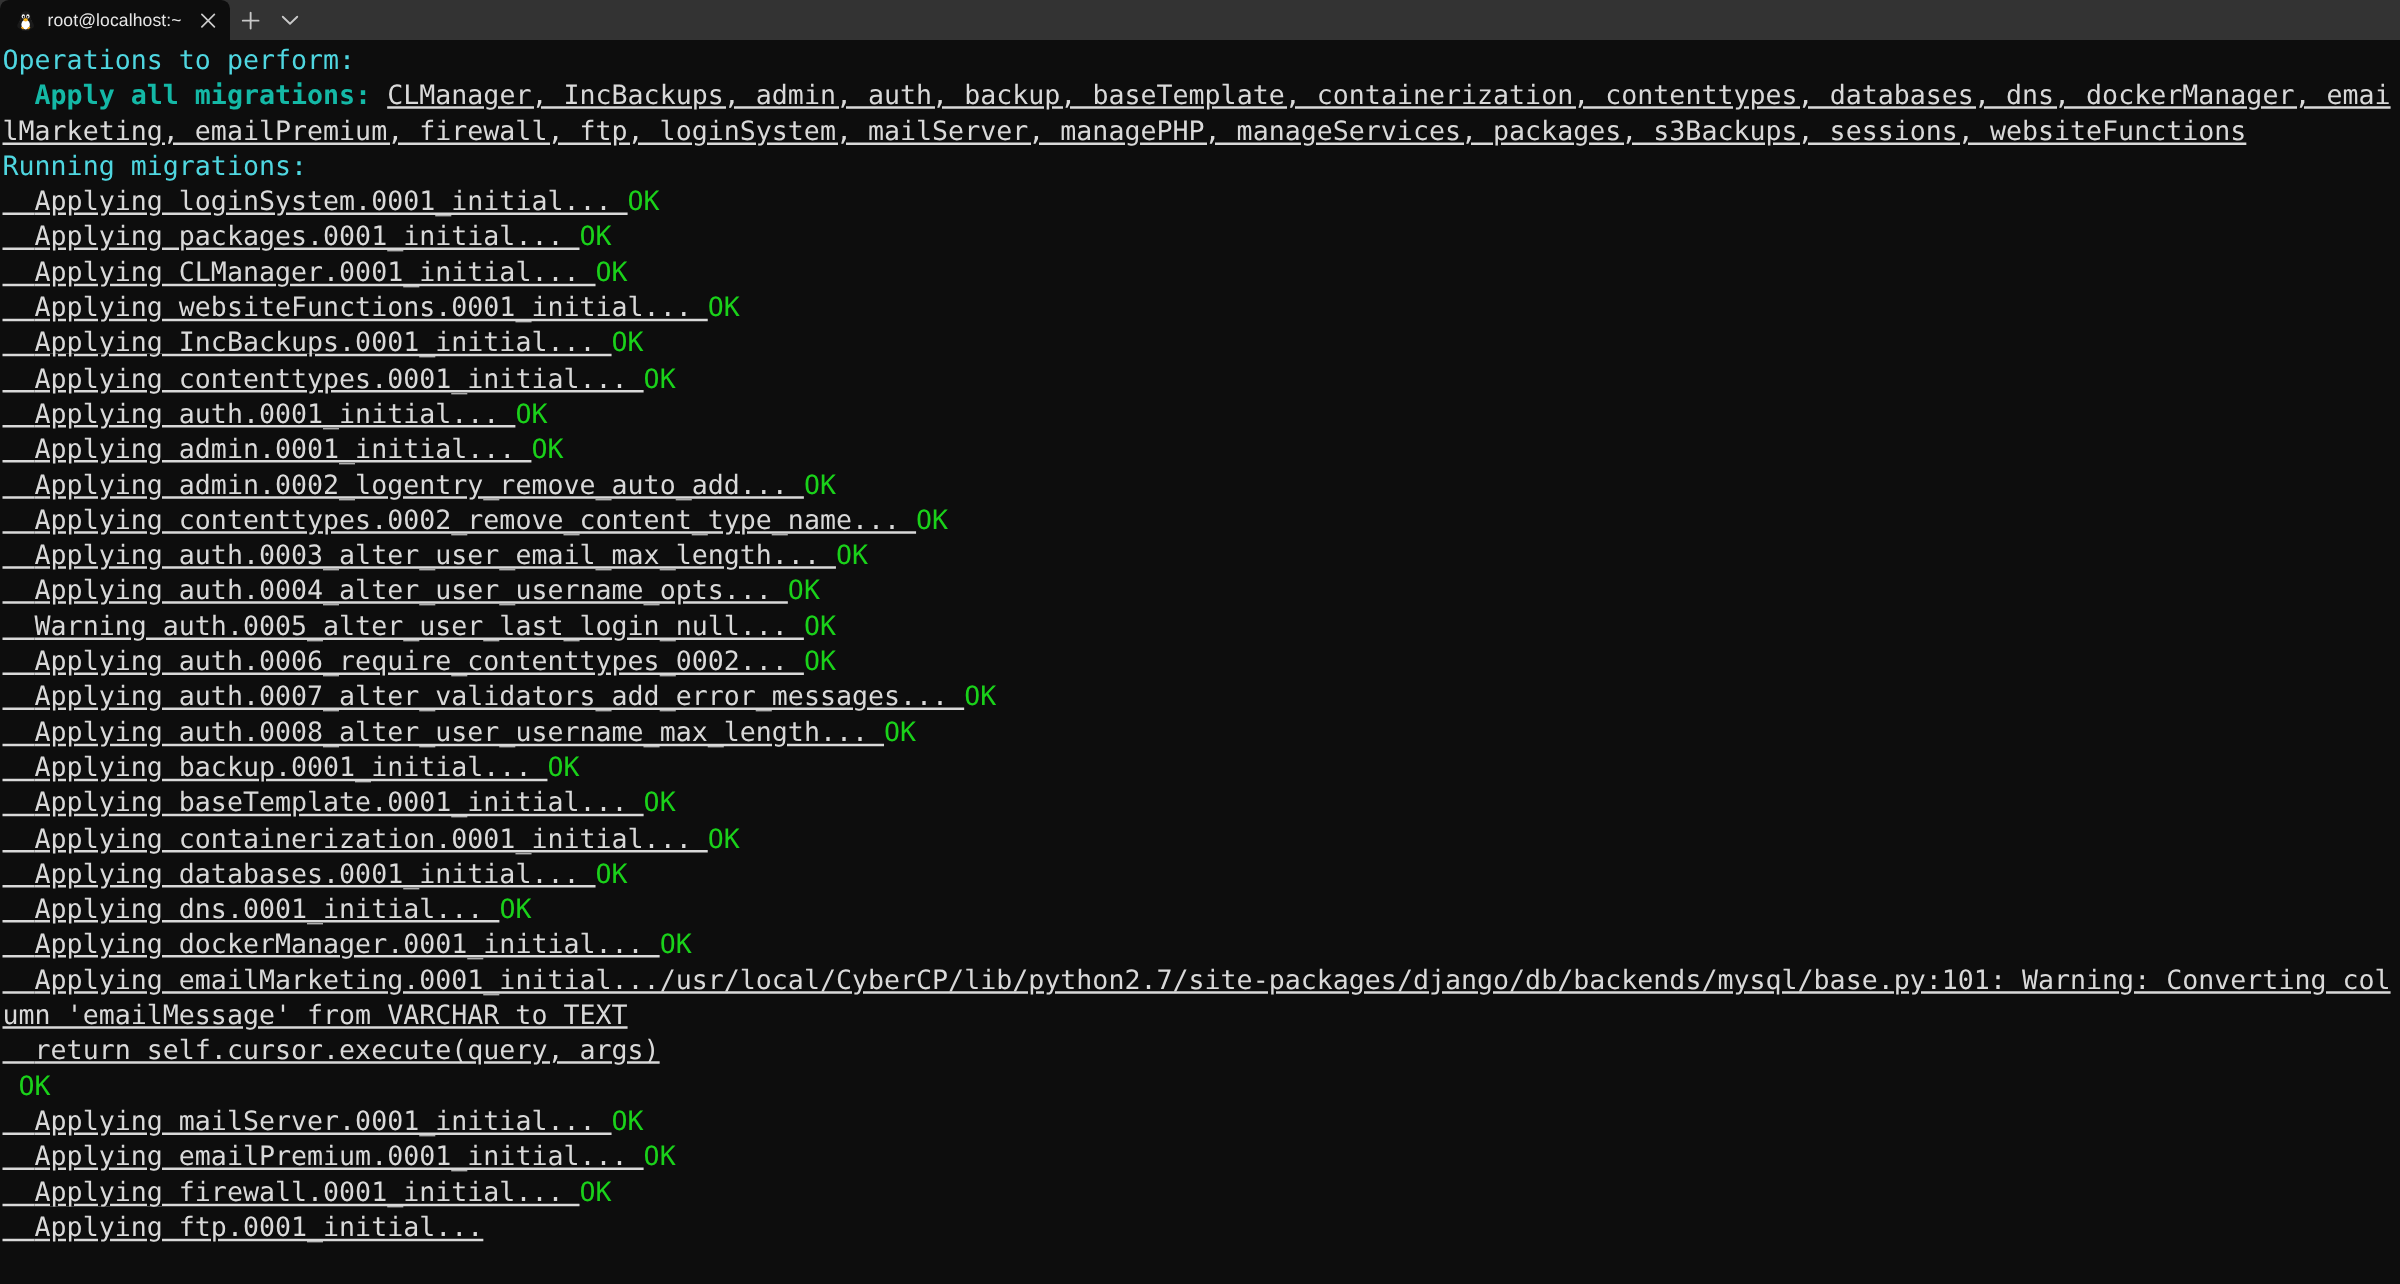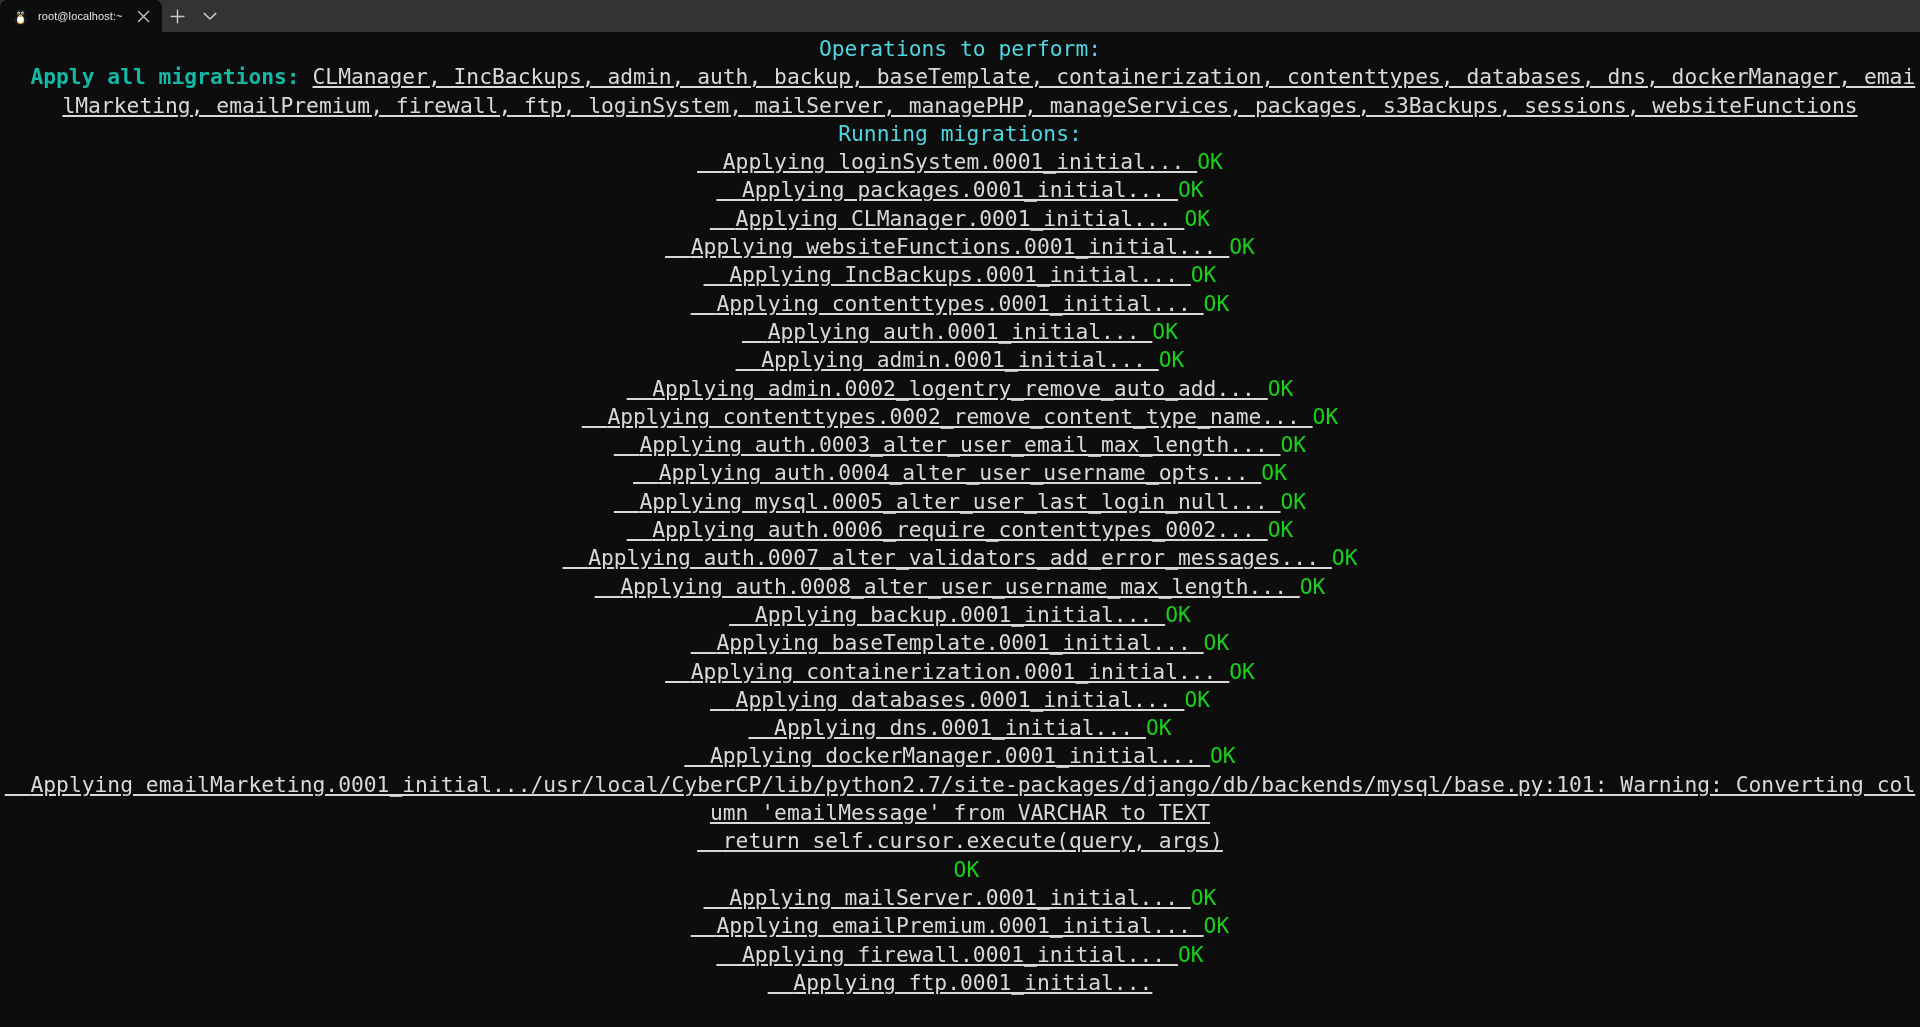--- a/index.html
+++ b/index.html
@@ -35,21 +35,21 @@
     display: flex;
     align-items: center;
     gap: 9px;
     padding: 0 8px 0 12px;
     box-sizing: border-box;
     position: relative;
   }
   .tab-title {
     color: #e6e6e6;
     font-family: "Liberation Sans", sans-serif;
-    font-size: 11px;
+    font-size: 14px;
     white-space: nowrap;
     letter-spacing: 0.1px;
   }
   .tux {
     width: 17px;
     height: 17px;
     flex: 0 0 auto;
     display: block;
   }
   .tab-close {
@@ -85,21 +85,20 @@
   }
   .term-inner {
     font-family: "DejaVu Sans Mono", monospace;
     font-size: 21.3px;
     line-height: 28.3px;
     letter-spacing: 0px;
     white-space: pre-wrap;
     word-break: break-all;
     color: #d4d4d4;
     padding: 0 2px;
-    text-align: center;
   }
   .line { white-space: pre-wrap; word-break: break-all; display: block; }
   .c-cyan   { color: #4fd6e0; }
   .c-white  { color: #d9d9d9; text-decoration: underline; }
   .c-bold   { color: #14b8a6; font-weight: bold; }
   .c-green  { color: #1ad11a; margin-top: 28px; }
 </style>
 </head>
 <body>
 
@@ -157,21 +156,21 @@
 </span><span class="line"><span class="c-white">  Applying CLManager.0001_initial... </span><span class="c-green">OK</span>
 </span><span class="line"><span class="c-white">  Applying websiteFunctions.0001_initial... </span><span class="c-green">OK</span>
 </span><span class="line"><span class="c-white">  Applying IncBackups.0001_initial... </span><span class="c-green">OK</span>
 </span><span class="line"><span class="c-white">  Applying contenttypes.0001_initial... </span><span class="c-green">OK</span>
 </span><span class="line"><span class="c-white">  Applying auth.0001_initial... </span><span class="c-green">OK</span>
 </span><span class="line"><span class="c-white">  Applying admin.0001_initial... </span><span class="c-green">OK</span>
 </span><span class="line"><span class="c-white">  Applying admin.0002_logentry_remove_auto_add... </span><span class="c-green">OK</span>
 </span><span class="line"><span class="c-white">  Applying contenttypes.0002_remove_content_type_name... </span><span class="c-green">OK</span>
 </span><span class="line"><span class="c-white">  Applying auth.0003_alter_user_email_max_length... </span><span class="c-green">OK</span>
 </span><span class="line"><span class="c-white">  Applying auth.0004_alter_user_username_opts... </span><span class="c-green">OK</span>
-</span><span class="line"><span class="c-white">  Applying mysql.0005_alter_user_last_login_null... </span><span class="c-green">OK</span>
+</span><span class="line"><span class="c-white">  Warning auth.0005_alter_user_last_login_null... </span><span class="c-green">OK</span>
 </span><span class="line"><span class="c-white">  Applying auth.0006_require_contenttypes_0002... </span><span class="c-green">OK</span>
 </span><span class="line"><span class="c-white">  Applying auth.0007_alter_validators_add_error_messages... </span><span class="c-green">OK</span>
 </span><span class="line"><span class="c-white">  Applying auth.0008_alter_user_username_max_length... </span><span class="c-green">OK</span>
 </span><span class="line"><span class="c-white">  Applying backup.0001_initial... </span><span class="c-green">OK</span>
 </span><span class="line"><span class="c-white">  Applying baseTemplate.0001_initial... </span><span class="c-green">OK</span>
 </span><span class="line"><span class="c-white">  Applying containerization.0001_initial... </span><span class="c-green">OK</span>
 </span><span class="line"><span class="c-white">  Applying databases.0001_initial... </span><span class="c-green">OK</span>
 </span><span class="line"><span class="c-white">  Applying dns.0001_initial... </span><span class="c-green">OK</span>
 </span><span class="line"><span class="c-white">  Applying dockerManager.0001_initial... </span><span class="c-green">OK</span>
 </span><span class="line"><span class="c-white">  Applying emailMarketing.0001_initial.../usr/local/CyberCP/lib/python2.7/site-packages/django/db/backends/mysql/base.py:101: Warning: Converting column 'emailMessage' from VARCHAR to TEXT

